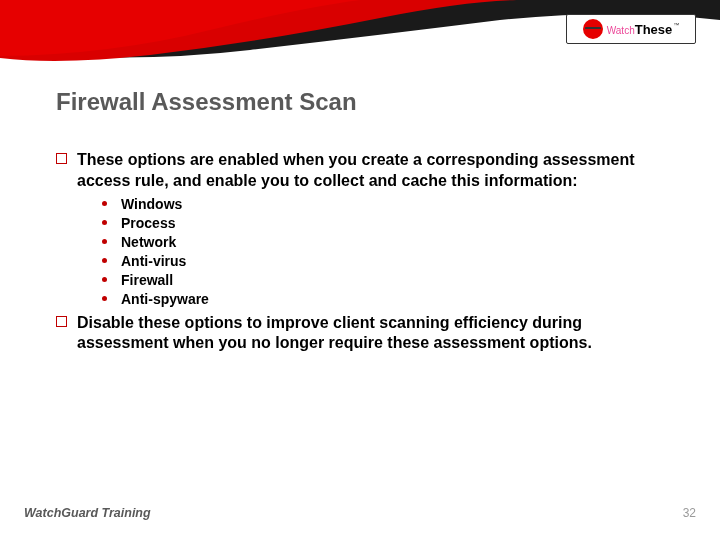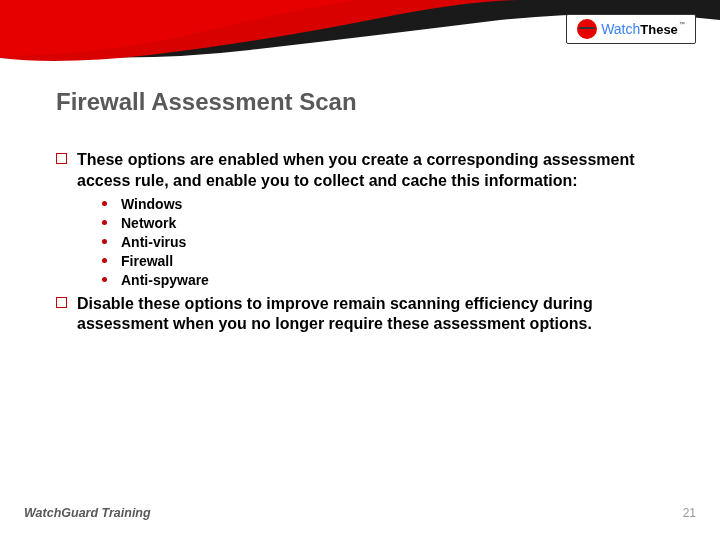--- a/index.html
+++ b/index.html
@@ -36,21 +36,21 @@
     border: 2px solid #e60000;
     border-radius: 50%;
     background:
       linear-gradient(to bottom,
         #e60000 0 40%,
         #333 40% 50%,
         #e60000 50% 100%);
     flex: 0 0 auto;
   }
   .logo-text { display: flex; align-items: baseline; }
-  .logo-watch { font-size: 14px; font-weight: normal; color: #3b82f6; }
+  .logo-watch { font-size: 10px; font-weight: normal; color: #ec4899; }
   .logo-guard { font-size: 13px; font-weight: bold; color: #000; }
   .logo-tm { font-size: 6px; color: #333; align-self: flex-start; margin-left: 1px; }
 
   
   .title {
     position: absolute;
     top: 88px;
     left: 56px;
     font-size: 24px;
     font-weight: bold;
@@ -157,42 +157,46 @@
       <div class="check"></div>
       <div class="top-bullet-text">These options are enabled when you create a corresponding assessment access rule, and enable you to collect and cache this information:</div>
     </div>
     <div class="sub-list">
       <div class="sub-item">
         <div class="dot"></div>
         <div class="sub-text">Windows</div>
       </div>
       <div class="sub-item">
         <div class="dot"></div>
+        <div class="sub-text">Process</div>
+      </div>
+      <div class="sub-item">
+        <div class="dot"></div>
         <div class="sub-text">Network</div>
       </div>
       <div class="sub-item">
         <div class="dot"></div>
         <div class="sub-text">Anti-virus</div>
       </div>
       <div class="sub-item">
         <div class="dot"></div>
         <div class="sub-text">Firewall</div>
       </div>
       <div class="sub-item">
         <div class="dot"></div>
         <div class="sub-text">Anti-spyware</div>
       </div>
     </div>
 
 
     <div class="top-bullet">
       <div class="check"></div>
-      <div class="top-bullet-text">Disable these options to improve remain scanning efficiency during assessment when you no longer require these assessment options.</div>
+      <div class="top-bullet-text">Disable these options to improve client scanning efficiency during assessment when you no longer require these assessment options.</div>
     </div>
 
   </div>
 
   <div class="footer">
     <div class="footer-left">WatchGuard Training</div>
-    <div class="footer-right">21</div>
+    <div class="footer-right">32</div>
   </div>
 
 </div>
 
 </body></html>

